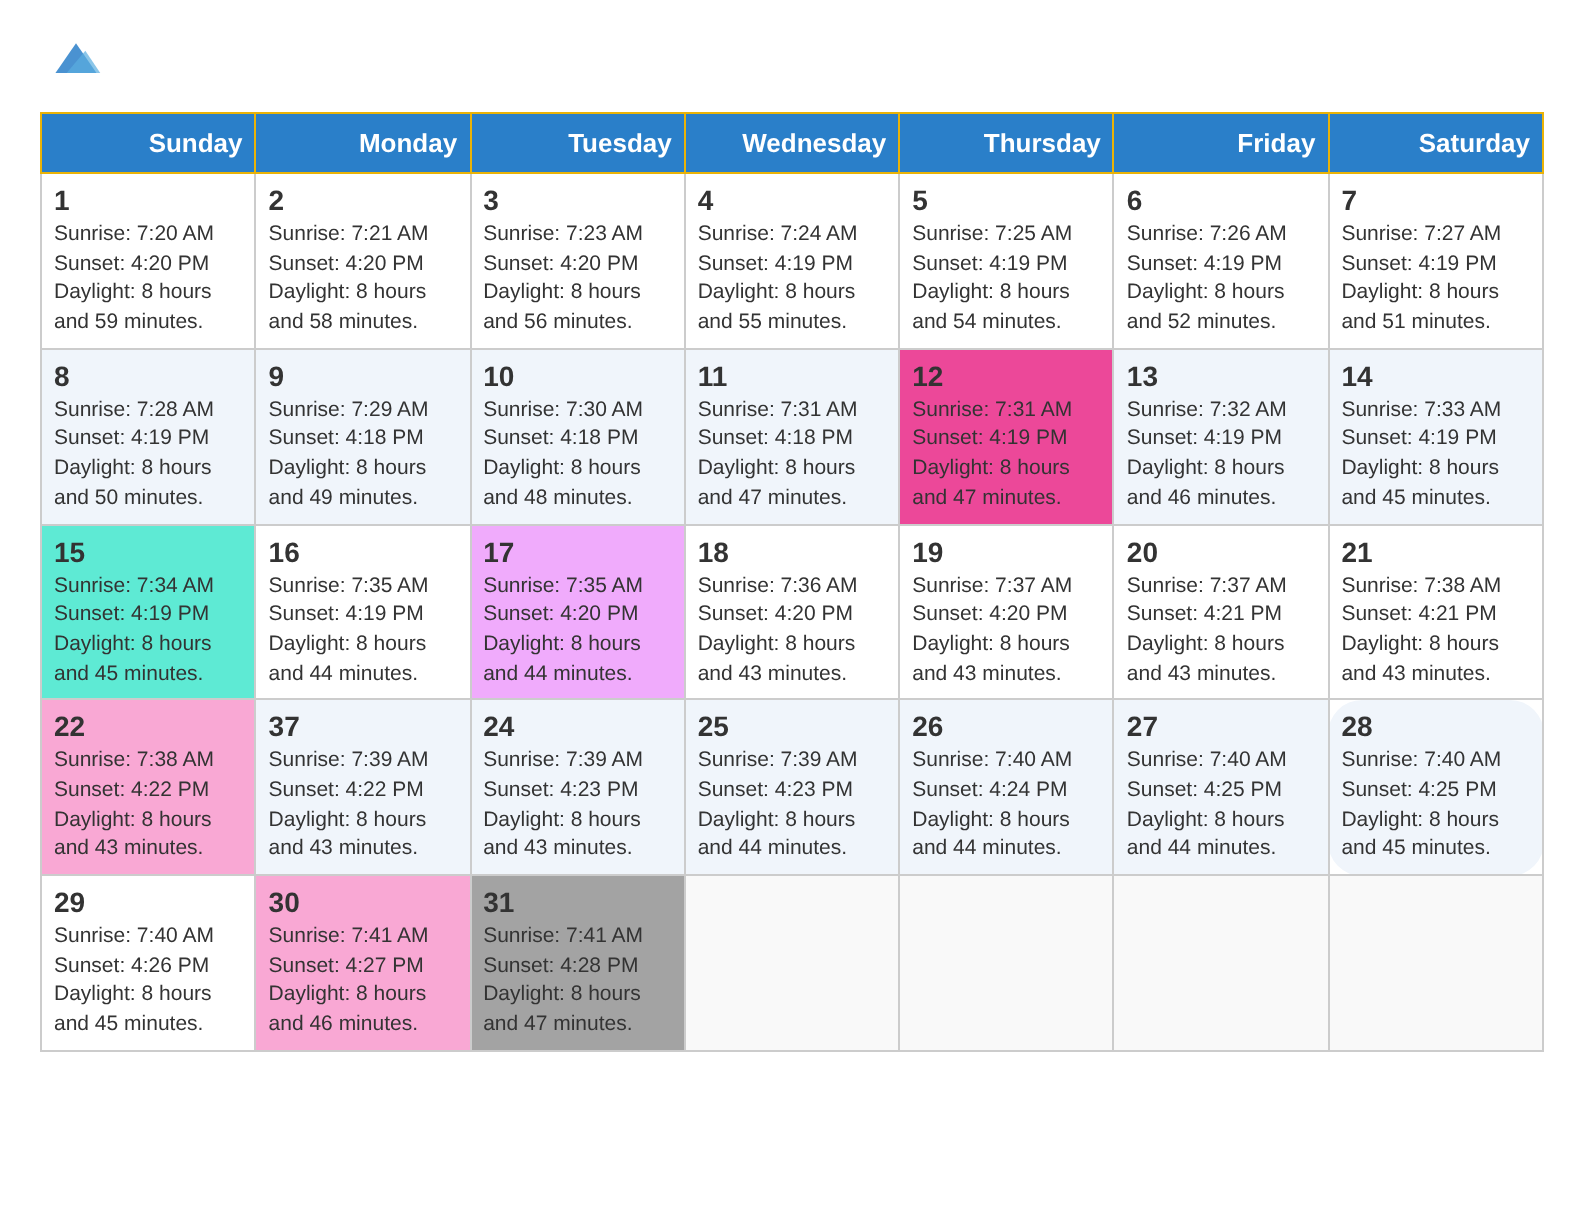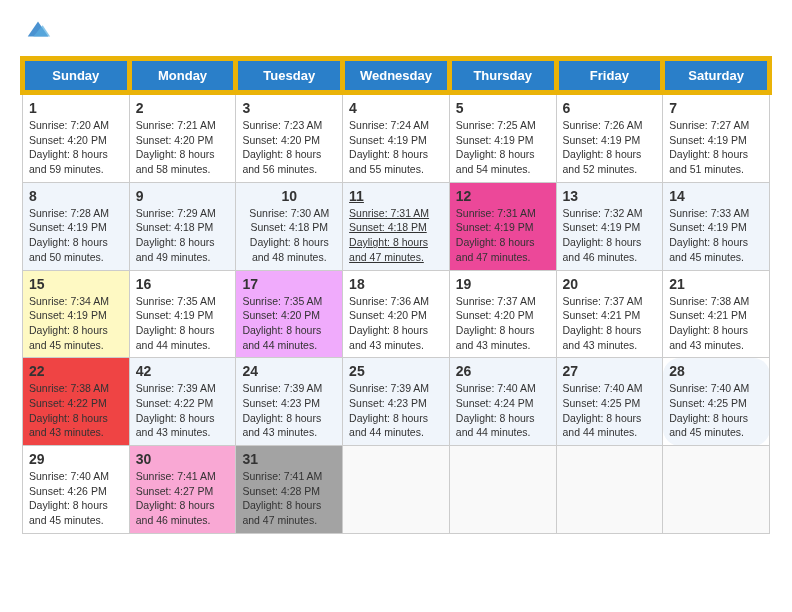--- a/index.html
+++ b/index.html
@@ -36,22 +36,22 @@
     .title-block { text-align: right; }
     .month-title { font-size: 36px; font-weight: 300; color: #333; }
     .location-title { font-size: 16px; color: #555; margin-top: 2px; }
     .calendar { width: 100%; border-collapse: collapse; }
     .calendar th {
       background: #2a7fc9;
       color: #fff;
       font-size: 13px;
       font-weight: bold;
       padding: 7px 6px;
-      border: 5px solid #eab308;
-      text-align: center;
+      border: 1px solid #eab308;
+      text-align: right;
     }
     .calendar td {
       border: 1px solid #ccc;
       vertical-align: top;
       padding: 5px 6px;
       font-size: 10.5px;
       color: #333;
       width: calc(100% / 7);
       min-height: 80px;
     }
@@ -168,29 +168,29 @@
         </div>
       </td>
         <td style="background: rgb(240, 245, 251);">
         <span class="day-num">9</span>
         <div class="day-info">
           <span>Sunrise: 7:29 AM</span><br>
           <span>Sunset: 4:18 PM</span><br>
           <span>Daylight: 8 hours and 49 minutes.</span>
         </div>
       </td>
-        <td style="background: rgb(240, 245, 251); text-align: center;">
+        <td style="background: rgb(240, 245, 251);">
         <span class="day-num">10</span>
         <div class="day-info">
           <span>Sunrise: 7:30 AM</span><br>
           <span>Sunset: 4:18 PM</span><br>
           <span>Daylight: 8 hours and 48 minutes.</span>
         </div>
       </td>
-        <td style="background: rgb(240, 245, 251); text-decoration: underline;">
+        <td style="background: rgb(240, 245, 251);">
         <span class="day-num">11</span>
         <div class="day-info">
           <span>Sunrise: 7:31 AM</span><br>
           <span>Sunset: 4:18 PM</span><br>
           <span>Daylight: 8 hours and 47 minutes.</span>
         </div>
       </td>
         <td style="background: #ec4899;">
         <span class="day-num">12</span>
         <div class="day-info">
@@ -210,21 +210,21 @@
         <td style="background: rgb(240, 245, 251);">
         <span class="day-num">14</span>
         <div class="day-info">
           <span>Sunrise: 7:33 AM</span><br>
           <span>Sunset: 4:19 PM</span><br>
           <span>Daylight: 8 hours and 45 minutes.</span>
         </div>
       </td>
       </tr>
       <tr>
-        <td style="background: #fef9c3;">
+        <td style="background: #5eead4;">
         <span class="day-num">15</span>
         <div class="day-info">
           <span>Sunrise: 7:34 AM</span><br>
           <span>Sunset: 4:19 PM</span><br>
           <span>Daylight: 8 hours and 45 minutes.</span>
         </div>
       </td>
         <td style="background: rgb(255, 255, 255);">
         <span class="day-num">16</span>
         <div class="day-info">
@@ -268,30 +268,30 @@
         <td style="background: rgb(255, 255, 255);">
         <span class="day-num">21</span>
         <div class="day-info">
           <span>Sunrise: 7:38 AM</span><br>
           <span>Sunset: 4:21 PM</span><br>
           <span>Daylight: 8 hours and 43 minutes.</span>
         </div>
       </td>
       </tr>
       <tr>
-        <td style="background: #ef4444;">
+        <td style="background: #f9a8d4;">
         <span class="day-num">22</span>
         <div class="day-info">
           <span>Sunrise: 7:38 AM</span><br>
           <span>Sunset: 4:22 PM</span><br>
           <span>Daylight: 8 hours and 43 minutes.</span>
         </div>
       </td>
         <td style="background: rgb(240, 245, 251);">
-        <span class="day-num">42</span>
+        <span class="day-num">37</span>
         <div class="day-info">
           <span>Sunrise: 7:39 AM</span><br>
           <span>Sunset: 4:22 PM</span><br>
           <span>Daylight: 8 hours and 43 minutes.</span>
         </div>
       </td>
         <td style="background: rgb(240, 245, 251);">
         <span class="day-num">24</span>
         <div class="day-info">
           <span>Sunrise: 7:39 AM</span><br>

